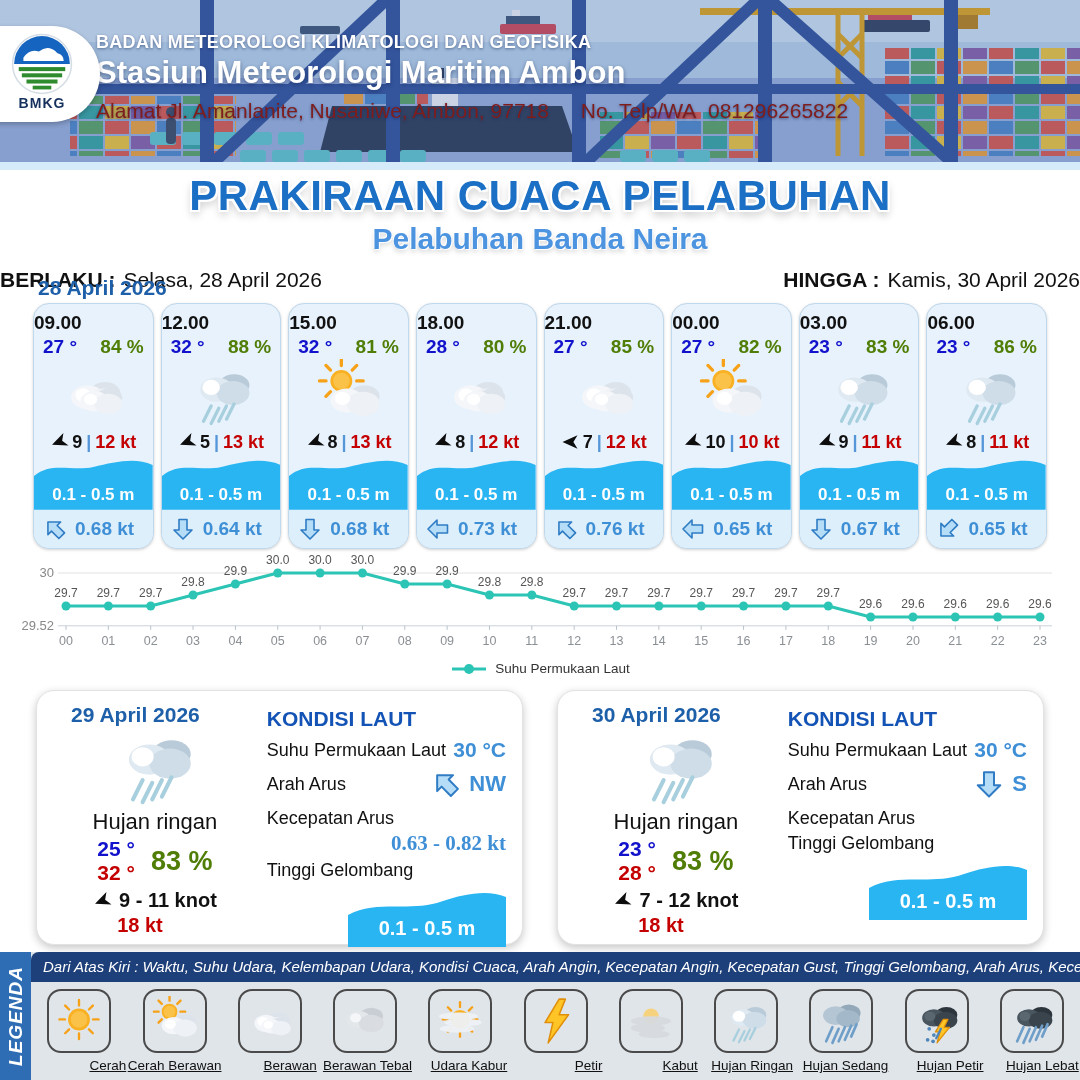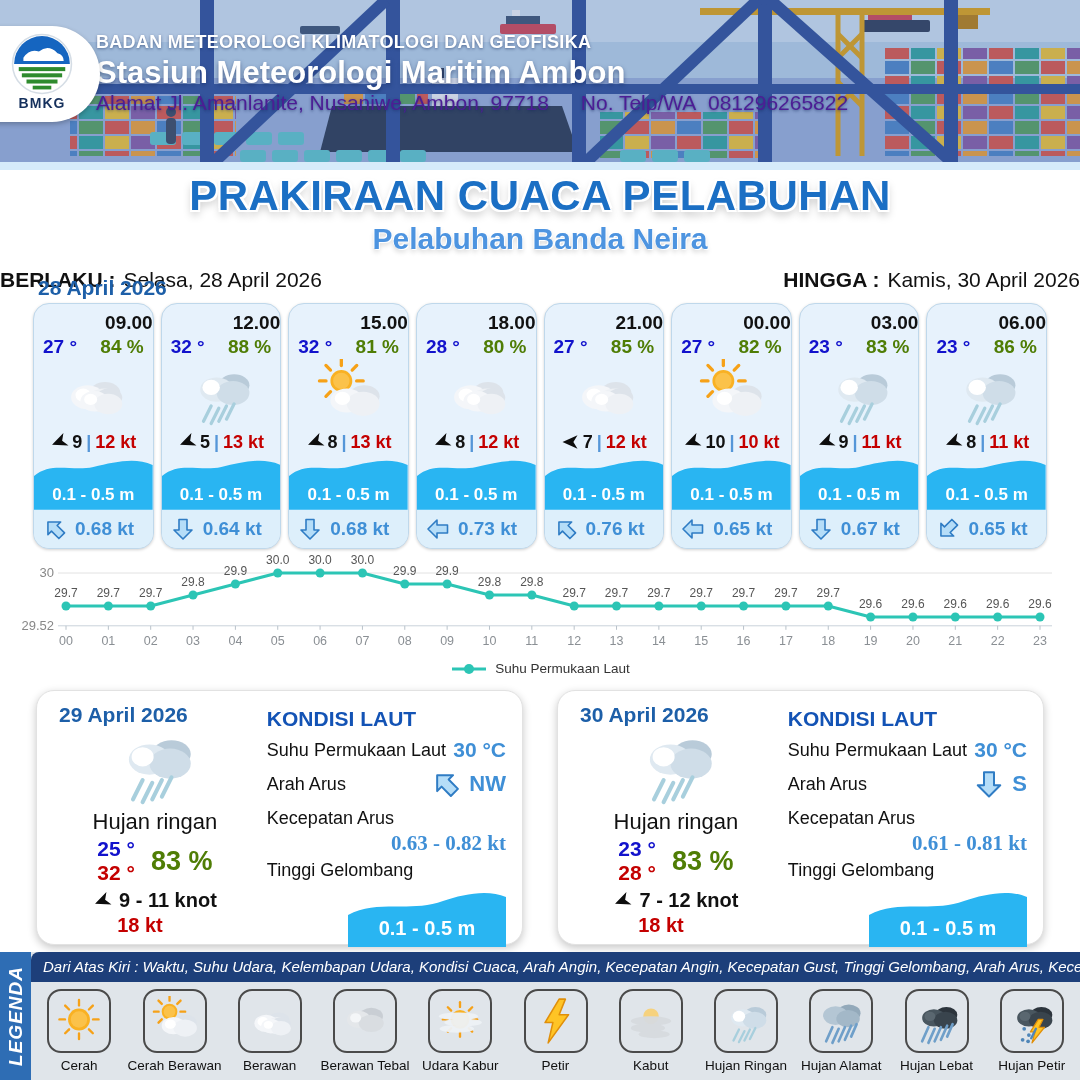--- a/index.html
+++ b/index.html
@@ -5,21 +5,21 @@
   html,body{margin:0;padding:0;}
   body{width:1080px;height:1080px;position:relative;overflow:hidden;background:#ffffff;
        font-family:"Liberation Sans",sans-serif;color:#111;}
 
   
   #header{position:absolute;top:0;left:0;width:1080px;height:162px;overflow:hidden;}
   #header svg.hdr-art{position:absolute;top:0;left:0;}
   #hdr-text{position:absolute;top:0;left:96px;right:10px;z-index:3;}
   .hdr-line1{margin-top:32px;font-size:18px;font-weight:bold;color:#fff;letter-spacing:.3px;text-shadow:0 1px 3px rgba(20,40,90,.55);}
   .hdr-line2{margin-top:2px;font-size:31px;font-weight:bold;color:#fff;text-shadow:0 2px 4px rgba(20,40,90,.55);}
-  .hdr-line3{margin-top:0;font-size:21px;color:#4c1d95;text-shadow:0 1px 3px rgba(20,40,90,.6);}
+  .hdr-line3{margin-top:8px;font-size:21px;color:#7f1d1d;text-shadow:0 1px 3px rgba(20,40,90,.6);}
   .hdr-line3 .sp{display:inline-block;width:26px;}
   #bmkg-badge{position:absolute;z-index:4;left:-16px;top:26px;width:116px;height:96px;background:#fff;
               border-radius:0 52px 52px 0;box-shadow:0 2px 5px rgba(0,0,0,.25);text-align:center;}
   #bmkg-badge svg{margin-top:7px;}
   .bmkg-label{font-size:14px;font-weight:bold;color:#15305c;margin-top:-4px;letter-spacing:1px;}
   #header-band{position:absolute;top:162px;left:0;width:1080px;height:8px;background:#d6ebfa;}
 
   
   #titleblock{position:absolute;top:172px;left:0;width:1080px;text-align:center;}
   #page-title{font-size:42px;font-weight:bold;letter-spacing:.5px;color:#1b6fc4;
@@ -29,21 +29,21 @@
   #valid-row{margin-top:12px;font-size:21px;display:flex;justify-content:space-between;gap:120px;}
   #valid-row b{font-weight:bold;}
   #valid-row .val{font-weight:normal;margin-left:8px;}
 
   
   #date-label{position:absolute;top:276px;left:38px;font-size:21px;font-weight:bold;color:#1d5fa8;}
   #cards{position:absolute;top:303px;left:33px;width:1014px;height:246px;
          display:grid;grid-template-columns:repeat(8,1fr);gap:7px;}
   .card{background:#e7f2fc;border:1px solid #bfd8eb;border-radius:16px;overflow:hidden;
         display:flex;flex-direction:column;box-shadow:0 1px 3px rgba(0,0,0,.18);}
-  .c-time{font-size:19px;font-weight:bold;text-align:right;margin-top:8px;color:#111;}
+  .c-time{font-size:19px;font-weight:bold;text-align:left;margin-top:8px;color:#111;}
   .c-th{display:flex;justify-content:space-between;padding:2px 9px 0 9px;}
   .c-temp{color:#1212cc;font-weight:bold;font-size:19px;}
   .c-hum{color:#4f7d05;font-weight:bold;font-size:19px;}
   .c-icon{height:74px;display:flex;align-items:center;justify-content:center;}
   .c-icon svg{width:70px;height:70px;}
   .c-wind{display:flex;align-items:center;justify-content:center;gap:4px;height:28px;font-size:18px;font-weight:bold;}
   .wind-dart{display:inline-flex;width:18px;height:18px;}
   .wind-dart svg{width:18px;height:18px;}
   .c-div{color:#5596d8;font-weight:bold;}
   .c-gust{color:#c40000;}
@@ -58,21 +58,21 @@
   
   #chart-section{position:absolute;top:553px;left:18px;width:1044px;height:134px;}
   #chart-svg{display:block;}
   #chart-legend{display:flex;justify-content:center;align-items:center;gap:7px;font-size:13.5px;color:#333;margin-top:0px;}
 
   
   #daily{position:absolute;top:690px;left:36px;width:1008px;height:255px;display:flex;gap:34px;}
   .panel{flex:1;background:#fff;border:1px solid #e2e2e2;border-radius:18px;
          box-shadow:0 3px 8px rgba(0,0,0,.22);display:flex;padding:12px 16px 10px 16px;box-sizing:border-box;}
   .p-left{width:45%;display:flex;flex-direction:column;align-items:center;}
-  .p-date{align-self:flex-start;margin-left:6px;font-size:21px;font-weight:bold;color:#1d5fa8;}
+  .p-date{align-self:flex-start;margin-left:18px;font-size:21px;font-weight:bold;color:#1d5fa8;}
   .p-icon{height:88px;margin-top:-6px;}
   .p-icon svg{width:92px;height:88px;}
   .p-cond{font-size:22px;color:#111;margin-top:0px;}
   .p-temps{display:flex;align-items:center;gap:16px;margin-top:2px;}
   .p-tcol{display:flex;flex-direction:column;line-height:1.15;}
   .p-tmin{color:#1212cc;font-weight:bold;font-size:21px;}
   .p-tmax{color:#c40000;font-weight:bold;font-size:21px;}
   .p-hum{color:#4f7d05;font-weight:bold;font-size:27px;}
   .p-windrow{display:flex;align-items:center;gap:8px;font-size:20px;font-weight:bold;margin-top:4px;}
   .p-gust{color:#c40000;font-size:20px;font-weight:bold;margin-top:2px;margin-left:-30px;}
@@ -87,21 +87,21 @@
   .sea-wave svg{position:absolute;inset:0;width:100%;height:100%;}
   .sea-wave-text{position:absolute;left:0;right:0;bottom:7px;text-align:center;color:#fff;font-weight:bold;font-size:20px;}
 
   
   #footer{position:absolute;top:952px;left:0;width:1080px;height:128px;background:#e0e5ea;}
   #legend-bar{position:absolute;left:0;top:0;bottom:0;width:31px;background:#2e6db4;display:flex;align-items:center;justify-content:center;}
   #legend-bar span{writing-mode:vertical-rl;transform:rotate(180deg);color:#fff;font-weight:bold;font-style:italic;font-size:19px;letter-spacing:1px;}
   #legend-strip{position:absolute;left:31px;right:0;top:0;height:30px;background:#1d3f7a;border-top-left-radius:8px;
                 color:#fff;font-style:italic;font-size:15px;line-height:30px;padding-left:12px;box-sizing:border-box;white-space:nowrap;overflow:hidden;}
   #legend-items{position:absolute;left:31px;right:0;top:30px;bottom:0;display:flex;justify-content:space-evenly;align-items:flex-start;padding-top:7px;}
-  .legend-item{text-align:center;width:94px;}
+  .legend-item{text-align:right;width:94px;text-decoration:underline;}
   .legend-box{width:60px;height:60px;border:2px solid #4a4a4a;border-radius:14px;margin:0 auto;
               display:flex;align-items:center;justify-content:center;}
   .legend-box svg{width:50px;height:50px;}
   .legend-label{font-size:13.5px;margin-top:5px;color:#111;}
 </style>
 </head>
 <body>
 
 <div id="header">
   <svg class="hdr-art" width="1080" height="162">
@@ -842,21 +842,20 @@
               <svg viewBox="0 0 24 24" style="width:30px;height:30px;">
                 <path d="M12 2 L21 11 L16 11 L16 21.5 L8 21.5 L8 11 L3 11 Z" fill="#b5ddf8" stroke="#2f7cc4" stroke-width="1.6" stroke-linejoin="round"></path>
               </svg>
             </span>
           <span>S</span>
         </span>
       </div>
       <div class="sea-row" style="margin-top:9px;">
         <span class="sea-label">Kecepatan Arus</span>
       </div>
-      <div class="sea-speed">0.61 - 0.81 kt</div>
       <div class="sea-row" style="margin-top:4px;">
         <span class="sea-label">Tinggi Gelombang</span>
       </div>
       <div class="sea-wave">
         <svg viewBox="0 0 158 62" preserveAspectRatio="none">
             <path d="M0 30 C 30 14 62 28 95 16 C 115 9 140 4 158 12 L158 62 L0 62 Z" fill="#29b5f2"></path>
           </svg>
         <div class="sea-wave-text">0.1 - 0.5 m</div>
       </div>
     </div>
@@ -1016,60 +1015,60 @@
             <ellipse cx="41" cy="29" rx="15" ry="11" fill="#a3b8c8"></ellipse>
             <g stroke="#6f9fc9" stroke-width="3.4" stroke-linecap="round">
               <line x1="21" y1="40" x2="13" y2="58"></line>
               <line x1="29" y1="42" x2="21" y2="60"></line>
               <line x1="37" y1="40" x2="29" y2="58"></line>
               <line x1="45" y1="38" x2="37" y2="56"></line>
               <line x1="52" y1="36" x2="45" y2="52"></line>
             </g>
           </svg>
         </div>
-      <div class="legend-label">Hujan Alamat</div>
+      <div class="legend-label">Hujan Sedang</div>
     </div>
       <div class="legend-item">
       <div class="legend-box">
           <svg viewBox="0 0 64 64">
             <g transform="translate(2,2)">
               <ellipse cx="42" cy="22" rx="14" ry="10" fill="#2c343c"></ellipse>
               <ellipse cx="26" cy="26" rx="15" ry="11" fill="#49565f"></ellipse>
               <ellipse cx="41" cy="29" rx="15" ry="11" fill="#39444d"></ellipse>
               <ellipse cx="21" cy="24" rx="7" ry="6" fill="#5a6770"></ellipse>
             </g>
-            <g stroke="#6f9fc9" stroke-width="3.4" stroke-linecap="round">
-              <line x1="21" y1="40" x2="13" y2="58"></line>
-              <line x1="29" y1="42" x2="21" y2="60"></line>
-              <line x1="37" y1="40" x2="29" y2="58"></line>
-              <line x1="45" y1="38" x2="37" y2="56"></line>
-              <line x1="52" y1="36" x2="45" y2="52"></line>
+            <g fill="#4f86b8">
+              <circle cx="22" cy="42" r="2.4"></circle>
+              <circle cx="28" cy="50" r="2.4"></circle>
+              <circle cx="20" cy="56" r="2.4"></circle>
+              <circle cx="33" cy="44" r="2.4"></circle>
+              <circle cx="27" cy="58" r="2.4"></circle>
+            </g>
+            <polygon points="40,30 30,46 36,46 32,60 48,40 41,40 46,30" fill="#ffc425" stroke="#e08f0a" stroke-width="1.6" stroke-linejoin="round"></polygon>
+            <g stroke="#4f86b8" stroke-width="3" stroke-linecap="round">
+              <line x1="37" y1="42" x2="31" y2="54"></line>
             </g>
           </svg>
         </div>
-      <div class="legend-label">Hujan Lebat</div>
+      <div class="legend-label">Hujan Petir</div>
     </div>
       <div class="legend-item">
       <div class="legend-box">
           <svg viewBox="0 0 64 64">
             <g transform="translate(2,2)">
               <ellipse cx="42" cy="22" rx="14" ry="10" fill="#2c343c"></ellipse>
               <ellipse cx="26" cy="26" rx="15" ry="11" fill="#49565f"></ellipse>
               <ellipse cx="41" cy="29" rx="15" ry="11" fill="#39444d"></ellipse>
               <ellipse cx="21" cy="24" rx="7" ry="6" fill="#5a6770"></ellipse>
             </g>
-            <g fill="#4f86b8">
-              <circle cx="22" cy="42" r="2.4"></circle>
-              <circle cx="28" cy="50" r="2.4"></circle>
-              <circle cx="20" cy="56" r="2.4"></circle>
-              <circle cx="33" cy="44" r="2.4"></circle>
-              <circle cx="27" cy="58" r="2.4"></circle>
-            </g>
-            <polygon points="40,30 30,46 36,46 32,60 48,40 41,40 46,30" fill="#ffc425" stroke="#e08f0a" stroke-width="1.6" stroke-linejoin="round"></polygon>
-            <g stroke="#4f86b8" stroke-width="3" stroke-linecap="round">
-              <line x1="37" y1="42" x2="31" y2="54"></line>
+            <g stroke="#6f9fc9" stroke-width="3.4" stroke-linecap="round">
+              <line x1="21" y1="40" x2="13" y2="58"></line>
+              <line x1="29" y1="42" x2="21" y2="60"></line>
+              <line x1="37" y1="40" x2="29" y2="58"></line>
+              <line x1="45" y1="38" x2="37" y2="56"></line>
+              <line x1="52" y1="36" x2="45" y2="52"></line>
             </g>
           </svg>
         </div>
-      <div class="legend-label">Hujan Petir</div>
+      <div class="legend-label">Hujan Lebat</div>
     </div>
     </div>
 </div>
 
 </body></html>

